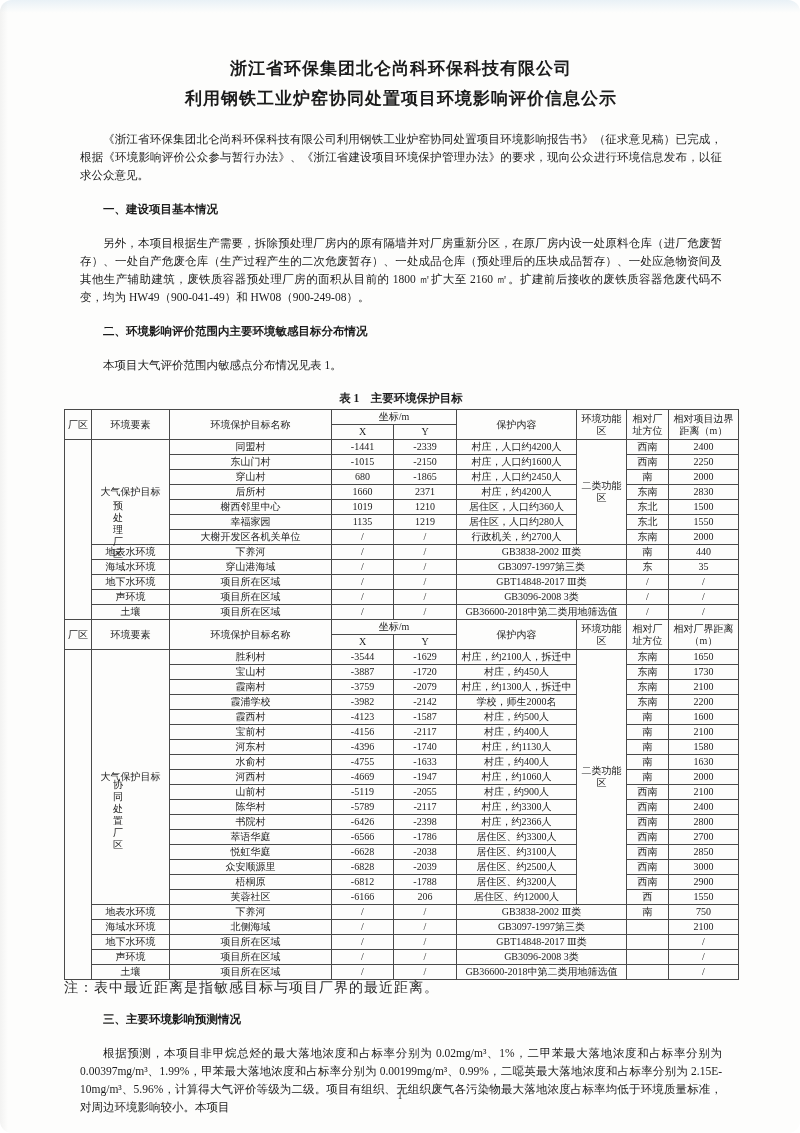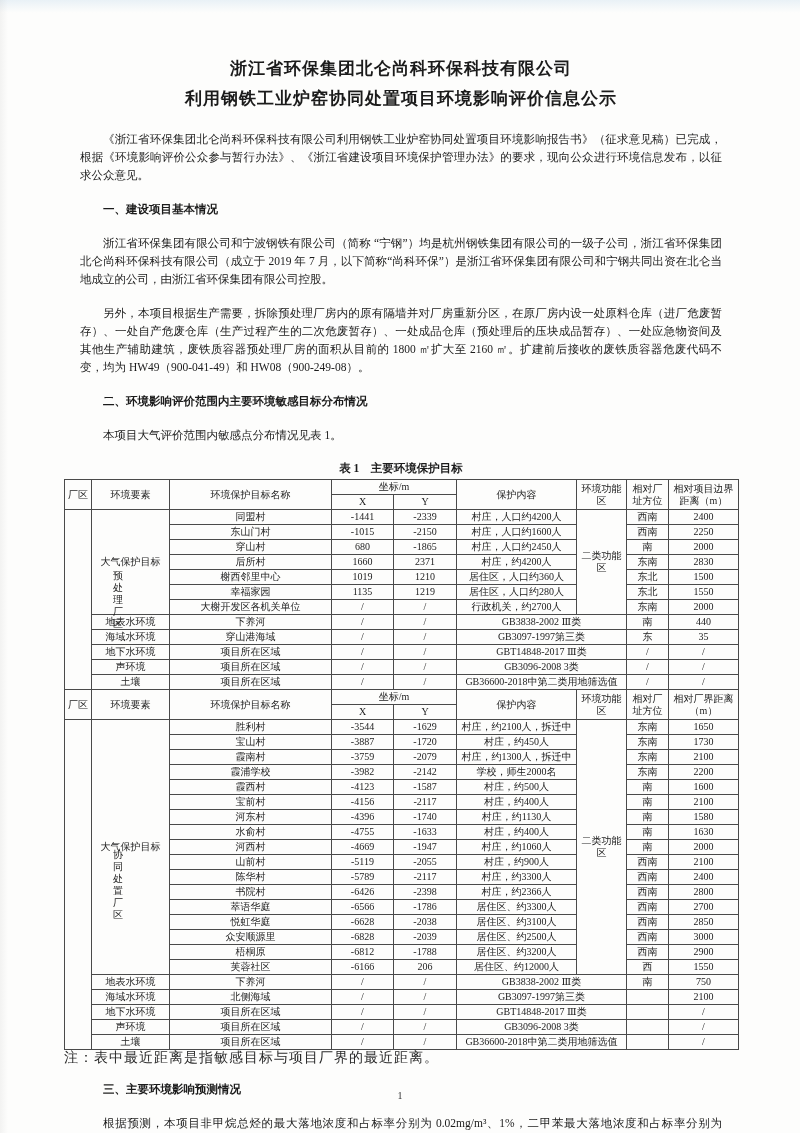--- a/index.html
+++ b/index.html
@@ -6,20 +6,21 @@
   .page{
     position:relative;
     width:800px;height:1133px;
     margin:0 auto;
     background:#fdfdfc;
     font-family:"Liberation Serif","DejaVu Serif",serif;
     color:#1b1b1b;
     box-sizing:border-box;
     padding:46px 62px 0 64px;
     overflow:hidden;
+    border-radius:12px;
   }
   .scan-edge-top{
     position:absolute;top:0;left:0;right:0;height:14px;
     background:linear-gradient(180deg, #e9f1f6 0%, rgba(255,255,255,0) 90%);
   }
   .scan-edge-left{
     position:absolute;top:0;left:0;bottom:0;width:8px;
     background:linear-gradient(90deg, rgba(150,150,150,0.10), rgba(255,255,255,0));
   }
   .title{
@@ -66,21 +67,20 @@
   <div class="scan-edge-left"></div>
 
   <div class="title-block">
     <h1 class="title">浙江省环保集团北仑尚科环保科技有限公司</h1>
     <h1 class="title">利用钢铁工业炉窑协同处置项目环境影响评价信息公示</h1>
   </div>
 
   <p class="body">《浙江省环保集团北仑尚科环保科技有限公司利用钢铁工业炉窑协同处置项目环境影响报告书》（征求意见稿）已完成，根据《环境影响评价公众参与暂行办法》、《浙江省建设项目环境保护管理办法》的要求，现向公众进行环境信息发布，以征求公众意见。</p>
 
   <p class="body heading">一、建设项目基本情况</p>
-  <p class="body">浙江省环保集团有限公司和宁波钢铁有限公司（简称 “宁钢”）均是杭州钢铁集团有限公司的一级子公司，浙江省环保集团北仑尚科环保科技有限公司（成立于 2019 年 7 月，以下简称“尚科环保”）是浙江省环保集团有限公司和宁钢共同出资在北仑当地成立的公司，由浙江省环保集团有限公司控股。</p>
   <p class="body">另外，本项目根据生产需要，拆除预处理厂房内的原有隔墙并对厂房重新分区，在原厂房内设一处原料仓库（进厂危废暂存）、一处自产危废仓库（生产过程产生的二次危废暂存）、一处成品仓库（预处理后的压块成品暂存）、一处应急物资间及其他生产辅助建筑，废铁质容器预处理厂房的面积从目前的 1800 ㎡扩大至 2160 ㎡。扩建前后接收的废铁质容器危废代码不变，均为 HW49（900-041-49）和 HW08（900-249-08）。</p>
 
   <p class="body heading">二、环境影响评价范围内主要环境敏感目标分布情况</p>
   <p class="body">本项目大气评价范围内敏感点分布情况见表 1。</p>
 
   <p class="table-title">表 1　主要环境保护目标</p>
 
   <table class="targets">
     <colgroup>
       <col style="width:27px">

